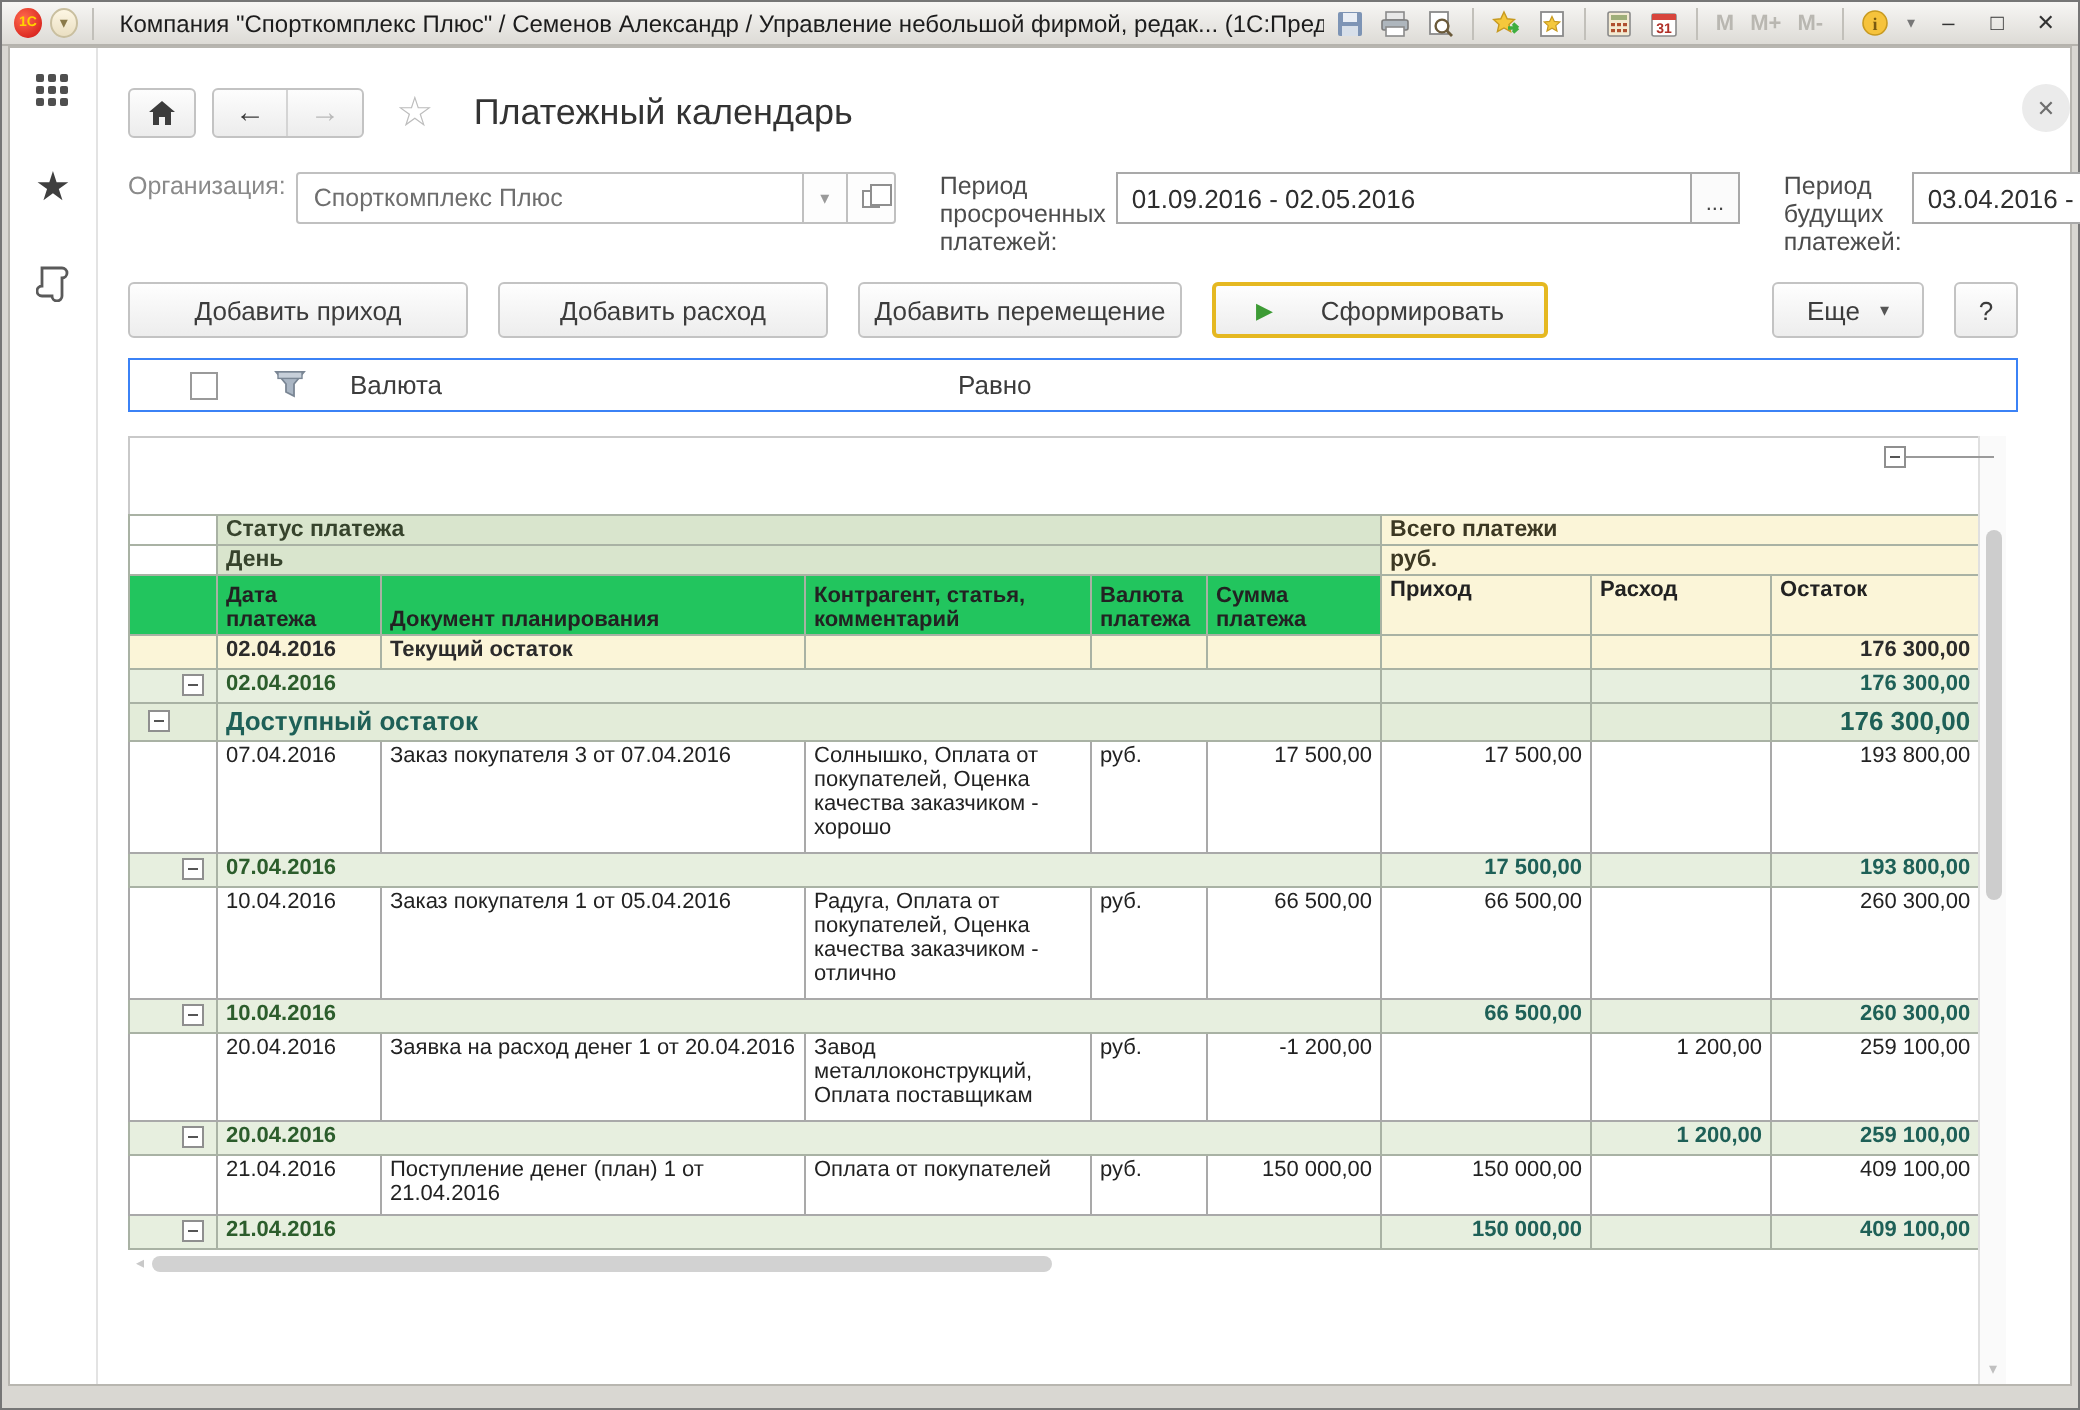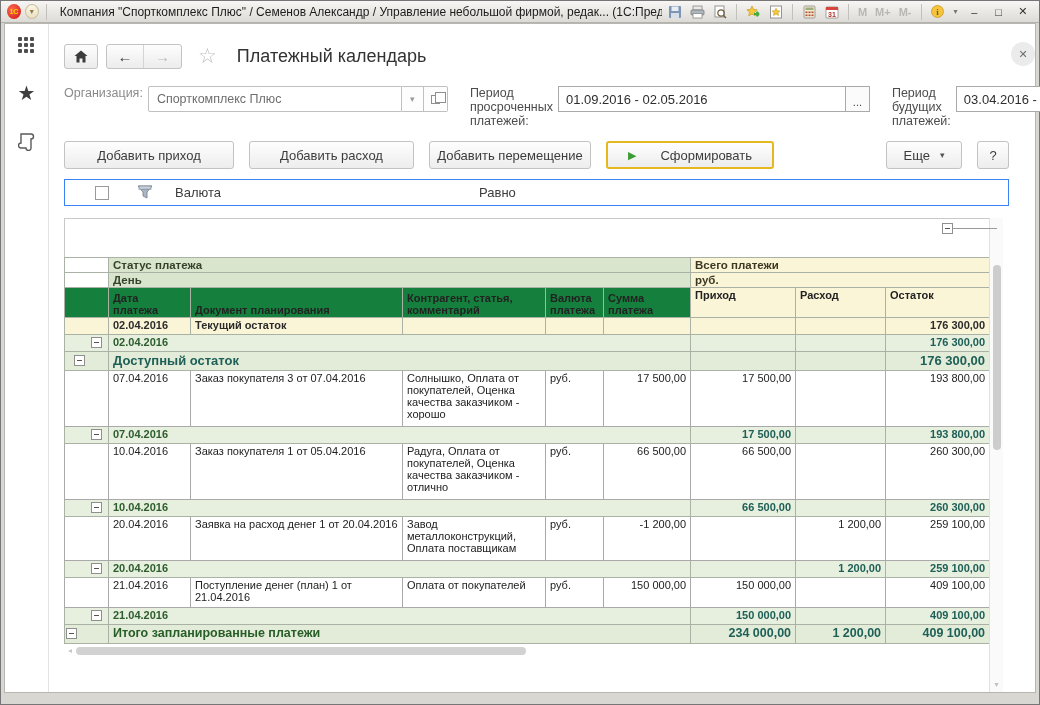--- a/index.html
+++ b/index.html
@@ -84,21 +84,21 @@
   .colgroup-ctl { position:absolute; right:-8px; top:4px; display:flex; align-items:center; }
   .mbox { width:11px; height:11px; border:1px solid #8f8f8f; background:#fff; position:relative; display:inline-block; }
   .mbox::after { content:""; position:absolute; left:2px; right:2px; top:4px; height:1px; background:#555; }
   .ctl-line { width:44px; height:1px; background:#9a9a9a; }
 
   table.sheet { border-collapse:collapse; table-layout:fixed; width:925px; font-size:11px;border-radius:28px; }
   table.sheet td { border:1px solid #a9b2a4; padding:1px 4px; vertical-align:top; overflow:hidden; }
   td.g { border:none; border-right:1px solid #b5b5b5; position:relative; background:#fff; }
   tr.hdr-grp td.lbl { background:#d9e5cd; font-weight:bold; color:#36432c; font-size:11.5px; }
   tr.hdr-grp td.tot { background:#fbf5d8; font-weight:bold; color:#3c3823; font-size:11.5px; }
-  tr.hdr-cols td { background:#15803d; font-weight:bold; color:#222; vertical-align:bottom; height:30px; }
+  tr.hdr-cols td { background:#22c55e; font-weight:bold; color:#222; vertical-align:bottom; height:30px; }
   tr.hdr-cols td.tot { background:#fbf5d8; vertical-align:top; }
   tr.hdr-cols { border-bottom:1px solid #76816d; }
 
   tr.current td { background:#fbf5d8; font-weight:bold; color:#2b2b2b; height:17px; }
   tr.day td { background:#e7efdf; height:17px; }
   tr.day td.datecell { font-weight:bold; color:#2c5d2c; }
   tr.avail td { background:#e3ecd9; height:19px; }
   tr.avail td.datecell { font-weight:bold; color:#1e6057; font-size:13px; }
   tr.grand td { background:#e3ecd9; height:19px; }
   tr.grand td.datecell { font-weight:bold; color:#275d27; font-size:12.5px; }
@@ -447,29 +447,20 @@
                   </tr>
                   <tr class="day">
                     <td class="g">
                       <span class="mbox lvl2"></span>
                     </td>
                     <td class="datecell" colspan="5">21.04.2016</td>
                     <td class="num">150 000,00</td>
                     <td class="num"></td>
                     <td class="num">409 100,00</td>
                   </tr>
-                  <tr class="grand">
-                    <td class="g">
-                      <span class="mbox lvl0"></span>
-                    </td>
-                    <td class="datecell" colspan="5">Итого запланированные платежи</td>
-                    <td class="num">234 000,00</td>
-                    <td class="num">1 200,00</td>
-                    <td class="num">409 100,00</td>
-                  </tr>
                 </tbody>
             </table>
 
             <div class="hscroll">
               <span class="hs-arrow">◂</span>
               <span class="hs-thumb"></span>
             </div>
           </div>
 
           <div class="vscroll">

